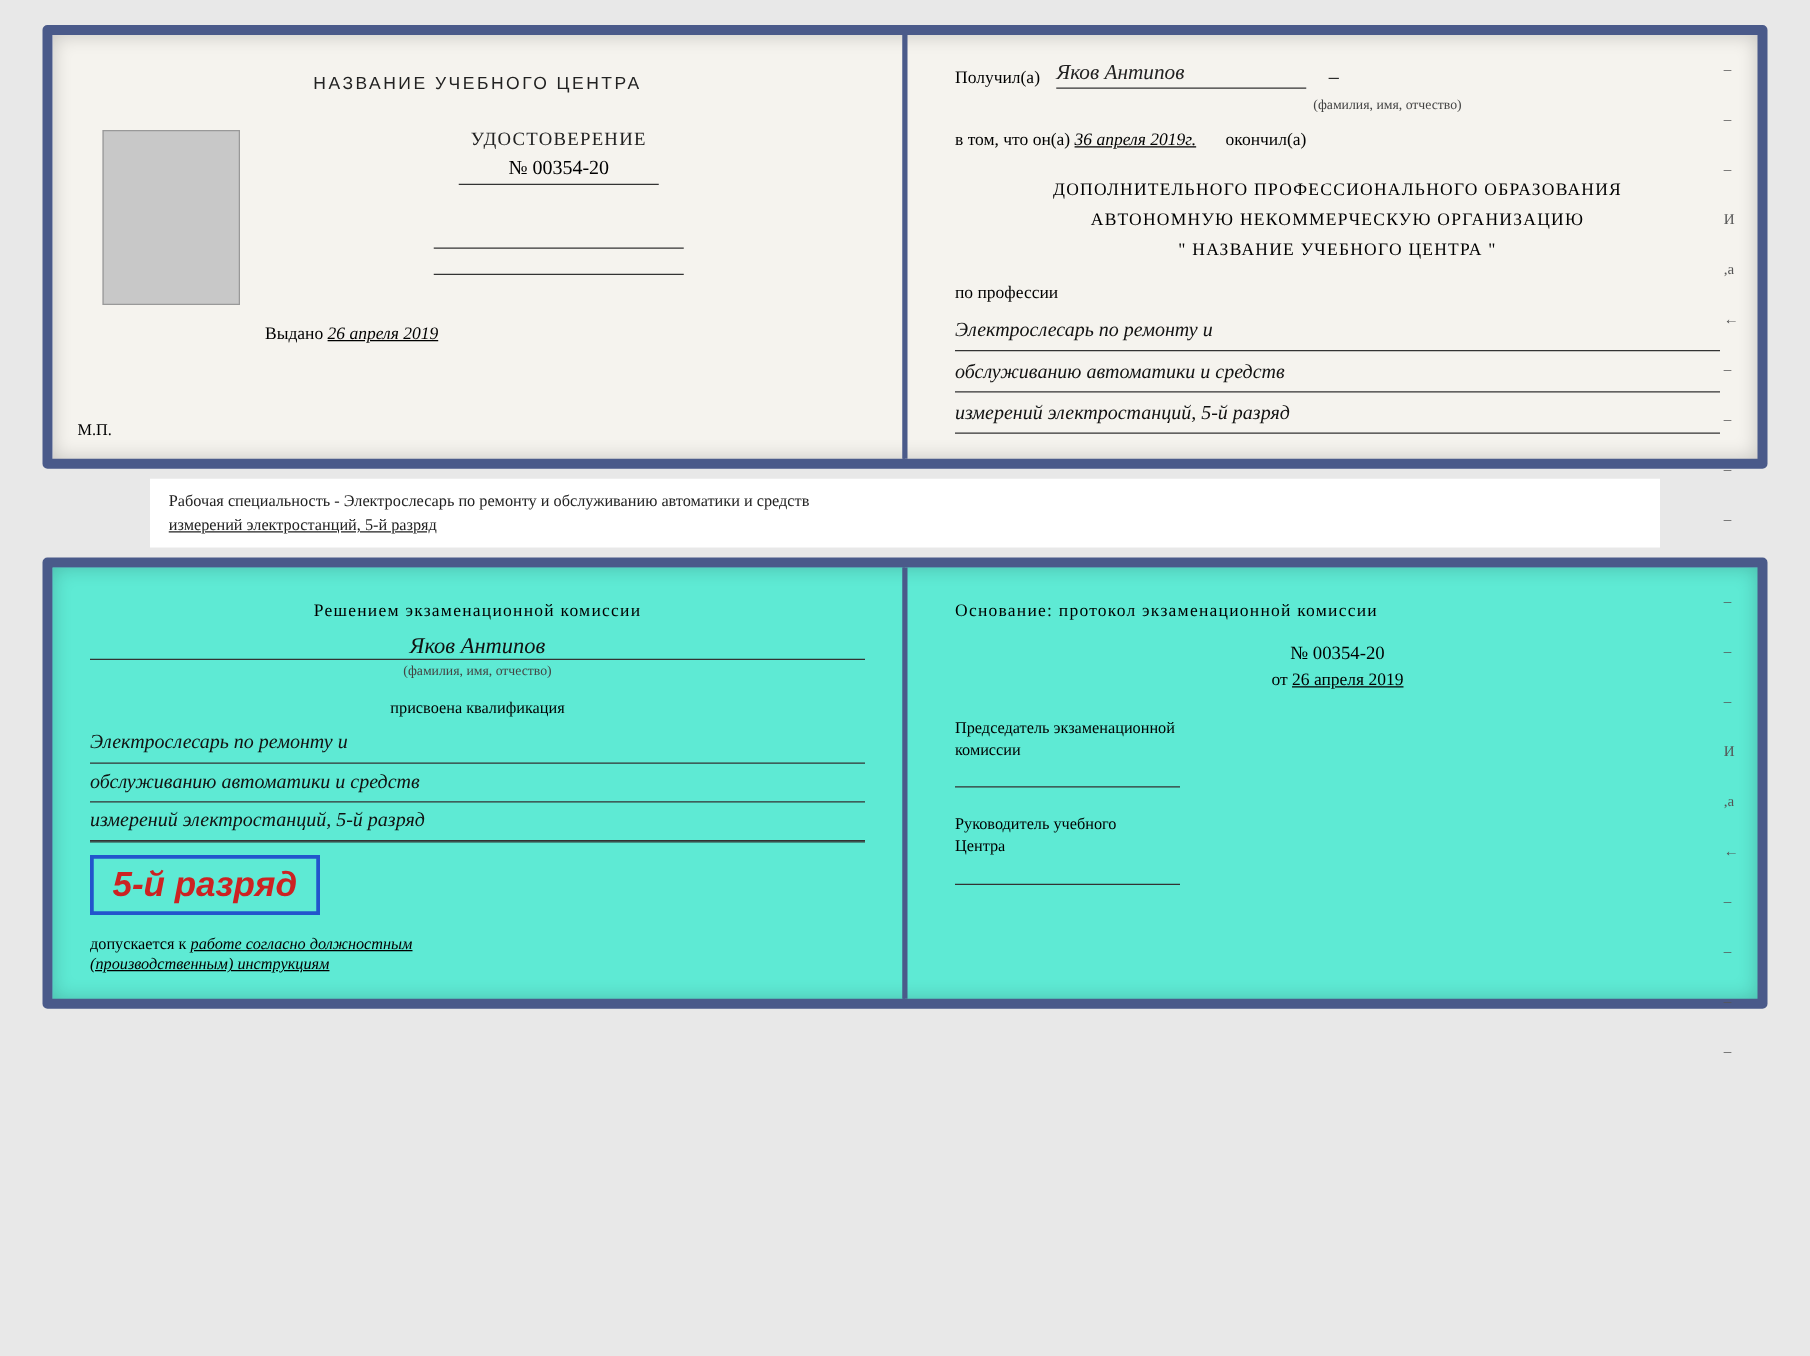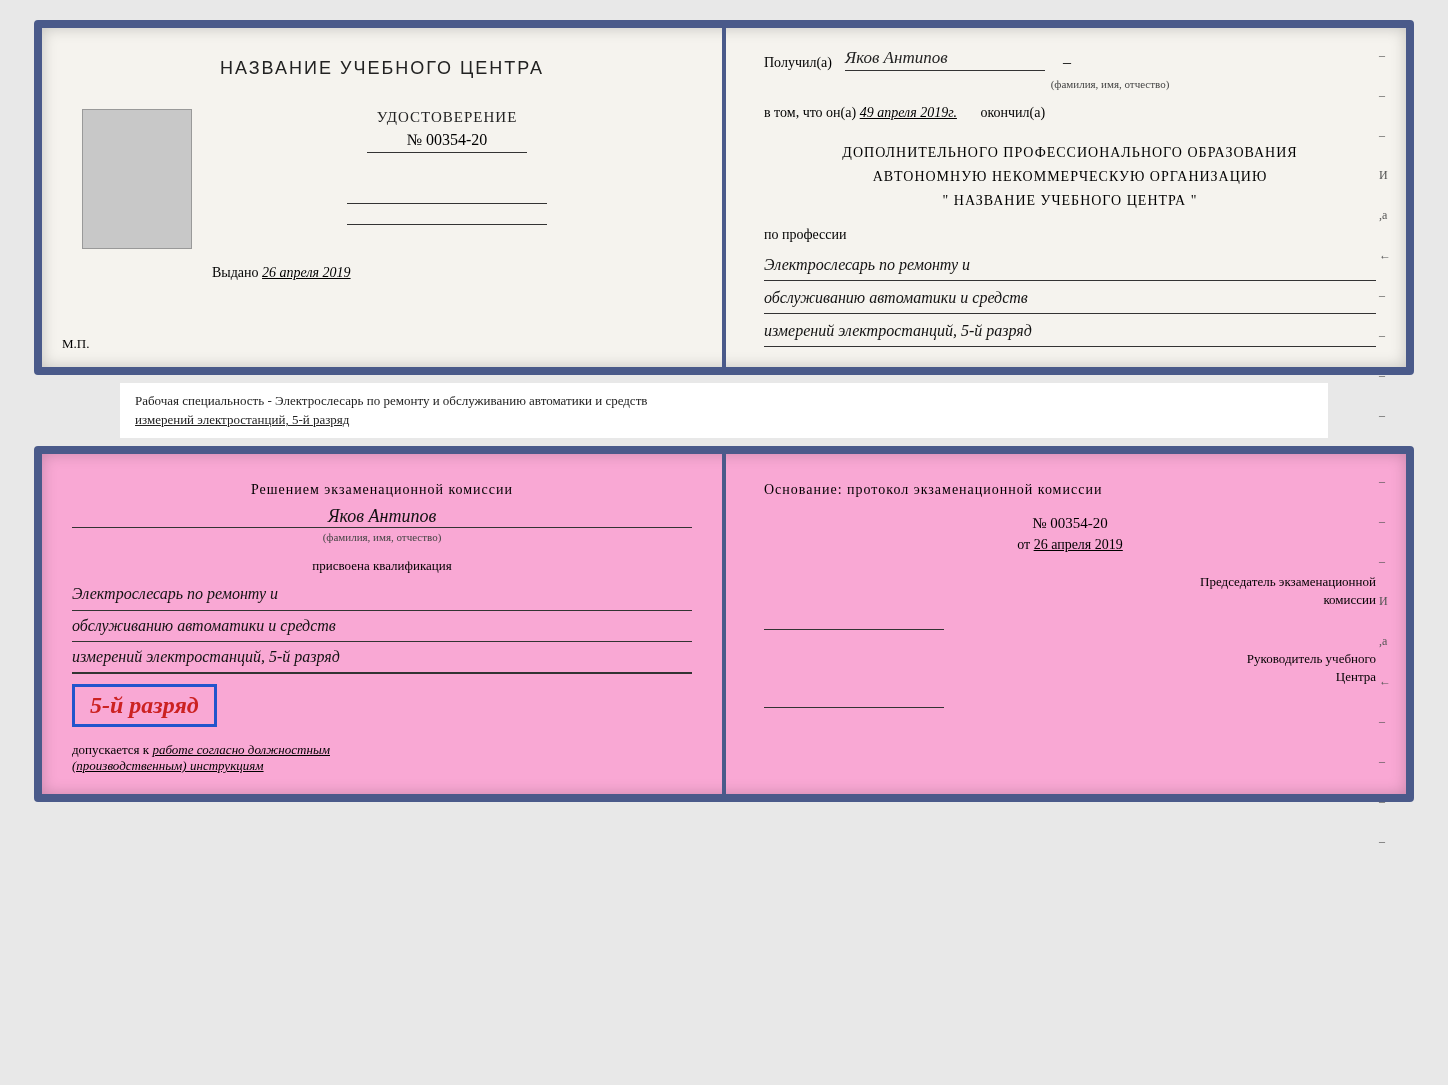--- a/index.html
+++ b/index.html
@@ -45,21 +45,21 @@
       width: 50%;
       padding: 30px 40px;
       border-right: 2px solid #4a5a8a;
       display: flex;
       flex-direction: column;
       align-items: center;
       position: relative;
     }
 
     .left-page-title {
-      font-size: 18px;
+      font-size: 14px;
       text-align: left;
       letter-spacing: 2px;
       margin-bottom: 20px;
       font-family: Arial, sans-serif;
       color: #222;
     }
 
     .cert-content {
       display: flex;
       gap: 20px;
@@ -222,21 +222,21 @@
       font-size: 13px;
       color: #222;
       margin: 8px auto;
       width: 1208px;
       line-height: 1.5;
     }
 
     
     .bottom-diploma {
       display: flex;
-      background: #f9a8d4;
+      background: #5eead4;
       border: 8px solid #4a5a8a;
       border-radius: 4px;
       width: 1380px;
       margin: 0 auto;
       position: relative;
       box-shadow: inset 0 0 15px rgba(0,0,0,0.2);
     }
 
     .bottom-diploma::before {
       content: '';
@@ -298,25 +298,25 @@
     }
 
     .grade-box {
       border: 3px solid #2255cc;
       display: inline-block;
       padding: 5px 15px;
       margin: 10px 0;
     }
 
     .grade-text {
-      font-size: 24px;
+      font-size: 28px;
       font-weight: bold;
       color: #cc2222;
       font-style: italic;
-      font-family: Liberation Serif, serif;
+      font-family: Liberation Sans, sans-serif;
     }
 
     .allowed-text {
       font-size: 13px;
       margin-top: 5px;
     }
 
     .allowed-italic {
       font-style: italic;
       text-decoration: underline;
@@ -350,21 +350,20 @@
     }
 
     .official-block {
       margin-top: 15px;
     }
 
     .official-title {
       font-size: 13px;
       margin-bottom: 20px;
       line-height: 1.4;
-      text-align: right;
     }
 
     .official-line {
       border-bottom: 1px solid #333;
       width: 180px;
       margin-bottom: 20px;
       margin-top: 15px;
     }
 
     .bottom-right-lines {
@@ -408,21 +407,21 @@
 
       <div class="recipient-line">
         <span class="recipient-label">Получил(а)</span>
         <span class="recipient-name">Яков Антипов</span>
         <span style="margin-left:5px;">–</span>
       </div>
       <div class="recipient-subtitle">(фамилия, имя, отчество)</div>
 
       <div class="in-that">
         <span>в том, что он(а)</span>
-        <span class="in-that-date">49 апреля 2019г.</span>
+        <span class="in-that-date">36 апреля 2019г.</span>
         <span style="margin-left:20px;">окончил(а)</span>
       </div>
 
       <div class="org-block">
         <div>ДОПОЛНИТЕЛЬНОГО ПРОФЕССИОНАЛЬНОГО ОБРАЗОВАНИЯ</div>
         <div>АВТОНОМНУЮ НЕКОММЕРЧЕСКУЮ ОРГАНИЗАЦИЮ</div>
         <div>"   НАЗВАНИЕ УЧЕБНОГО ЦЕНТРА   "</div>
       </div>
 
       <div class="profession-label">по профессии</div>

